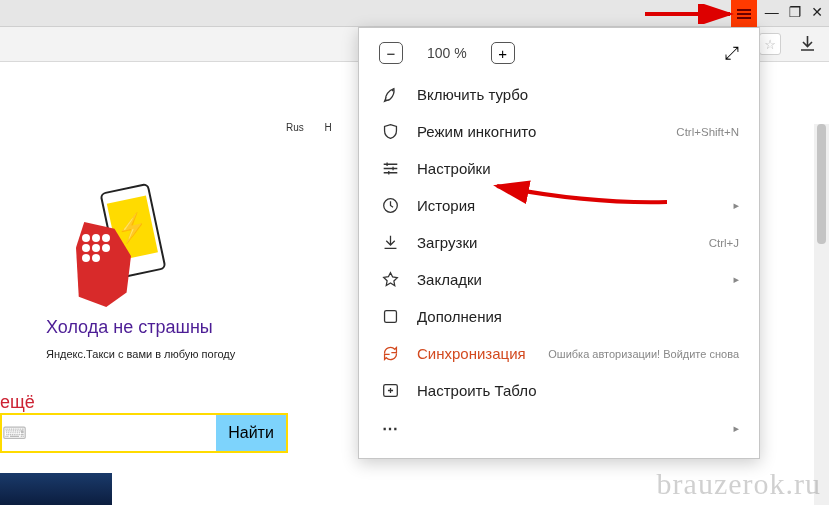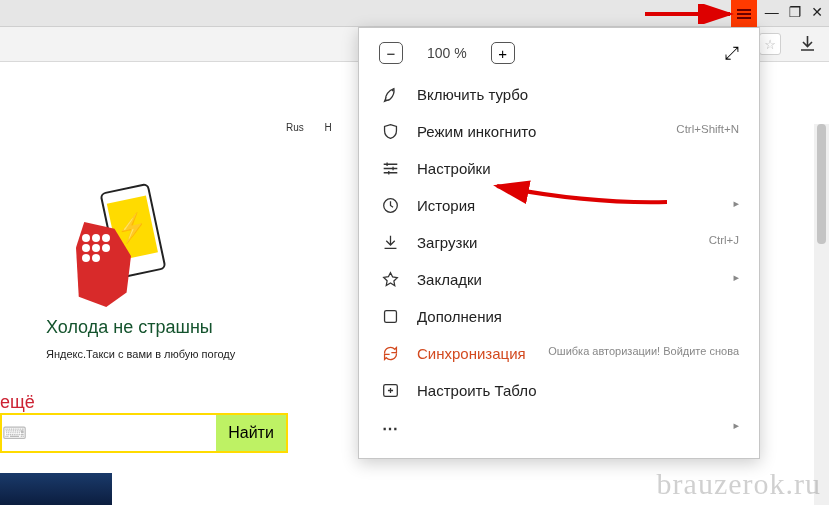--- a/index.html
+++ b/index.html
@@ -22,38 +22,38 @@
 .page { position:relative; height:443px; }
 .langs { position:absolute; left:286px; top:60px; font-size:10px; color:#333; }
 .langs span { margin-right:18px; }
 .promo { position:absolute; left:46px; top:125px; width:290px; }
 .phone-img { width:90px; height:120px; position:relative; margin-left:30px; margin-bottom:10px; }
 .glove { width:55px; height:85px; background:#d82a2a; clip-path:polygon(15% 0,70% 8%,100% 40%,92% 83%,55% 100%,5% 88%,0 30%); position:absolute; left:0; top:35px; }
 .glove::after{content:"";position:absolute;left:6px;top:12px;width:8px;height:8px;background:#fff;border-radius:50%;box-shadow:10px 0 #fff,20px 0 #fff,0 10px #fff,10px 10px #fff,20px 10px #fff,0 20px #fff,10px 20px #fff;}
 .phone { width:50px; height:88px; background:#fff; border:2px solid #222; border-radius:6px; position:absolute; left:32px; top:0; transform:rotate(-12deg); }
 .phone-screen { width:40px; height:58px; background:#ffdb00; margin:10px auto 0; display:flex; align-items:center; justify-content:center; }
 .bolt { font-size:26px; color:#000; }
-.promo h2 { color:#14532d; font-size:18px; font-weight:normal; margin-bottom:10px; }
+.promo h2 { color:#4c1d95; font-size:18px; font-weight:normal; margin-bottom:10px; }
 .promo p { font-size:11px; color:#222; }
 .more-link { position:absolute; left:0; top:330px; color:#c23; font-size:18px; }
 .searchbar { position:absolute; left:0; top:351px; display:flex; height:40px; border:2px solid #ffdb00; width:288px; }
 .searchbar .kb { width:30px; display:flex; align-items:center; justify-content:center; color:#bbb; font-size:17px; }
 .searchbar input { border:none; outline:none; flex:1; font-size:14px; padding:0 4px; }
-.searchbar button { width:84px; border:none; background:#bef264; font-size:16px; }
+.searchbar button { width:84px; border:none; background:#7dd3fc; font-size:16px; }
 .banner { position:absolute; left:0; top:411px; width:112px; height:36px; background:linear-gradient(#1a3a6a,#0a1a3a); }
 .scrollbar { position:absolute; right:0; top:62px; width:15px; height:443px; background:#f0f0f0; }
 .scrollbar::before{content:"";position:absolute;top:0;left:3px;width:9px;height:120px;background:#c4c4c4;border-radius:4px;}
 
 
 .menu { position:absolute; left:358px; top:27px; width:402px; background:#fff; border:1px solid #c6c6c6; box-shadow:0 4px 16px rgba(0,0,0,.2); padding-bottom:10px; z-index:10; }
 .zoomrow { display:flex; align-items:center; padding:14px 20px 12px; }
 .zbox { width:24px; height:22px; border:1.5px solid #555; border-radius:5px; display:flex; align-items:center; justify-content:center; font-size:15px; }
 .zlabel { margin:0 24px; font-size:14px; color:#444; }
 .fsicon { margin-left:auto; font-size:18px; }
-.mrow { display:flex; align-items:flex-start; padding:10px 20px; font-size:15px; color:#222; position:relative; }
+.mrow { display:flex; align-items:center; padding:10px 20px; font-size:15px; color:#222; position:relative; }
 .micon { width:22px; display:flex; align-items:center; justify-content:center; color:#333; }
 .micon svg { width:17px; height:17px; stroke:#333; stroke-width:1.5; fill:none; }
 .mlabel { margin-left:16px; }
 .mshort { margin-left:auto; font-size:11.5px; color:#888; }
 .marrow { margin-left:auto; color:#888; font-size:11px; }
 .sync-row .mlabel { color:#d34a1f; }
 .sync-row .micon svg { stroke:#d34a1f; }
 .sync-err { margin-left:auto; font-size:11px; color:#888; }
 
 

